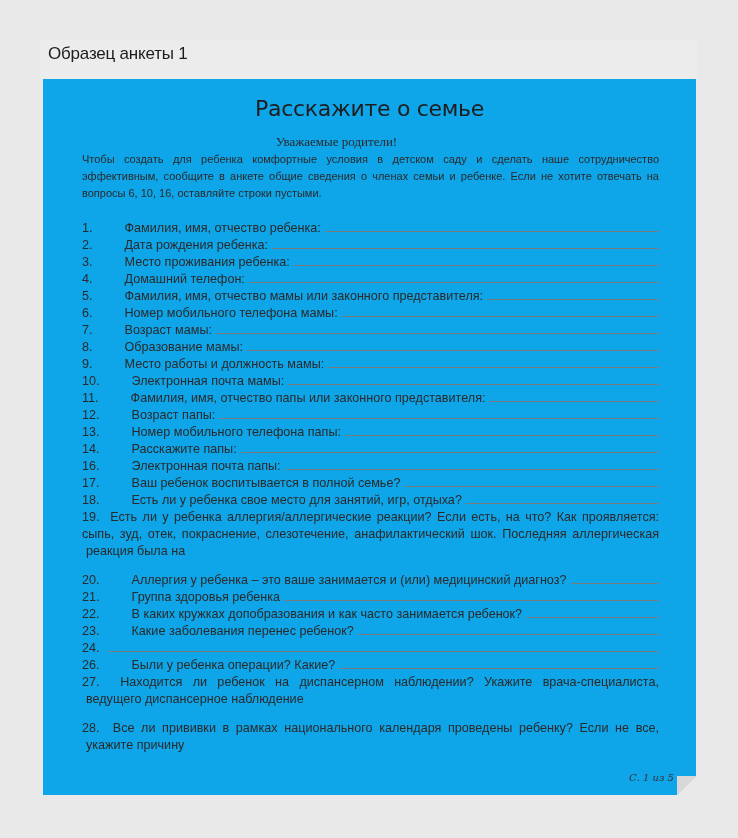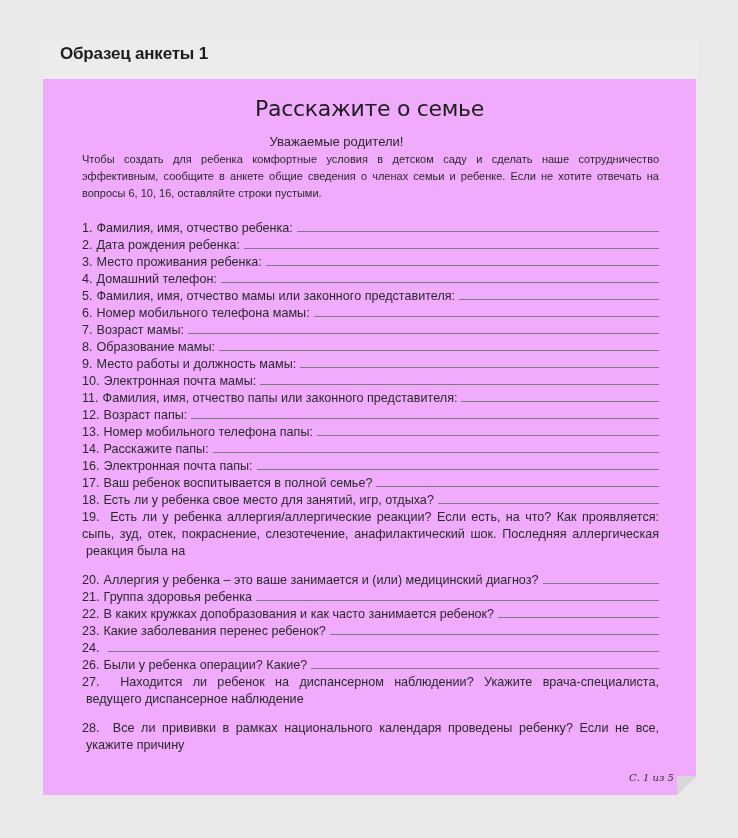--- a/index.html
+++ b/index.html
@@ -4,53 +4,53 @@
 <style>
   html, body { margin:0; padding:0; }
   body {
     width:738px; height:838px; background:#e9e9ea; position:relative; overflow:hidden;
     font-family:"DejaVu Sans", sans-serif; color:#222;
   }
   .header-band {
     position:absolute; left:40px; top:40px; width:657px; height:39px; background:#ececec;
   }
   .header-title {
-    position:absolute; left:20px; top:4px; font-family:"Liberation Sans", sans-serif;
-    font-weight:bold; font-size:17px; color:#1d1d1d; letter-spacing:-0.2px;
+    position:absolute; left:8px; top:4px; font-family:"Liberation Sans", sans-serif;
+    font-weight:normal; font-size:17px; color:#1d1d1d; letter-spacing:-0.2px;
   }
   .paper {
-    position:absolute; left:43px; top:79px; width:653px; height:716px; background:#f0abfc;
+    position:absolute; left:43px; top:79px; width:653px; height:716px; background:#0ea5e9;
   }
   .fold {
     position:absolute; left:677px; top:776px; width:20px; height:20px;
     background:linear-gradient(to bottom right, #d8d8da 0%, #d8d8da 50%, #e9e9ea 50%, #e9e9ea 100%);
   }
   .doc-title {
     position:absolute; left:0; width:653px; top:17px; text-align:center;
     font-family:"DejaVu Sans", sans-serif; font-weight:normal; font-size:22px; color:#1d1d1d;
     letter-spacing:-0.3px;
   }
   .greeting {
     position:absolute; left:0; width:587px; top:55px; text-align:center;
-    font-family:Liberation Sans, sans-serif; font-size:13px; color:#2a2a2a;
+    font-family:Liberation Serif, serif; font-size:13px; color:#2a2a2a;
   }
   .intro {
     position:absolute; left:39px; width:577px; top:72px;
     font-family:Liberation Sans, sans-serif; font-size:11px; line-height:17px; color:#2a2a2a;
     text-align:justify; text-align-last:left;
   }
   .questions {
     position:absolute; left:39px; width:577px; top:141px;
     font-family:"Liberation Sans", sans-serif; font-size:12.6px; line-height:17px; color:#2a2a2a;
   }
   .q {
     display:flex; align-items:baseline; width:100%; white-space:nowrap;
   }
   .q .num { flex:0 0 auto; margin-right:4px; }
-  .q .label { flex:0 0 auto; }
+  .q .label { flex:0 0 auto;margin-left:28px; }
   .q .blank {
     flex:1 1 auto; border-bottom:1px solid #7a7a7a; margin-left:4px; height:11px; min-width:20px;
   }
   .q-multi { width:100%; }
   .q-multi .lead { text-align:justify; text-align-last:justify; display:block; white-space:normal; }
   .q-multi .lastline { display:flex; align-items:baseline; white-space:nowrap;flex-direction:column; }
   .q-multi .lastline .blank {
     flex:1 1 auto; border-bottom:1px solid #7a7a7a; margin-left:4px; height:11px;
   }
   .page-label {

